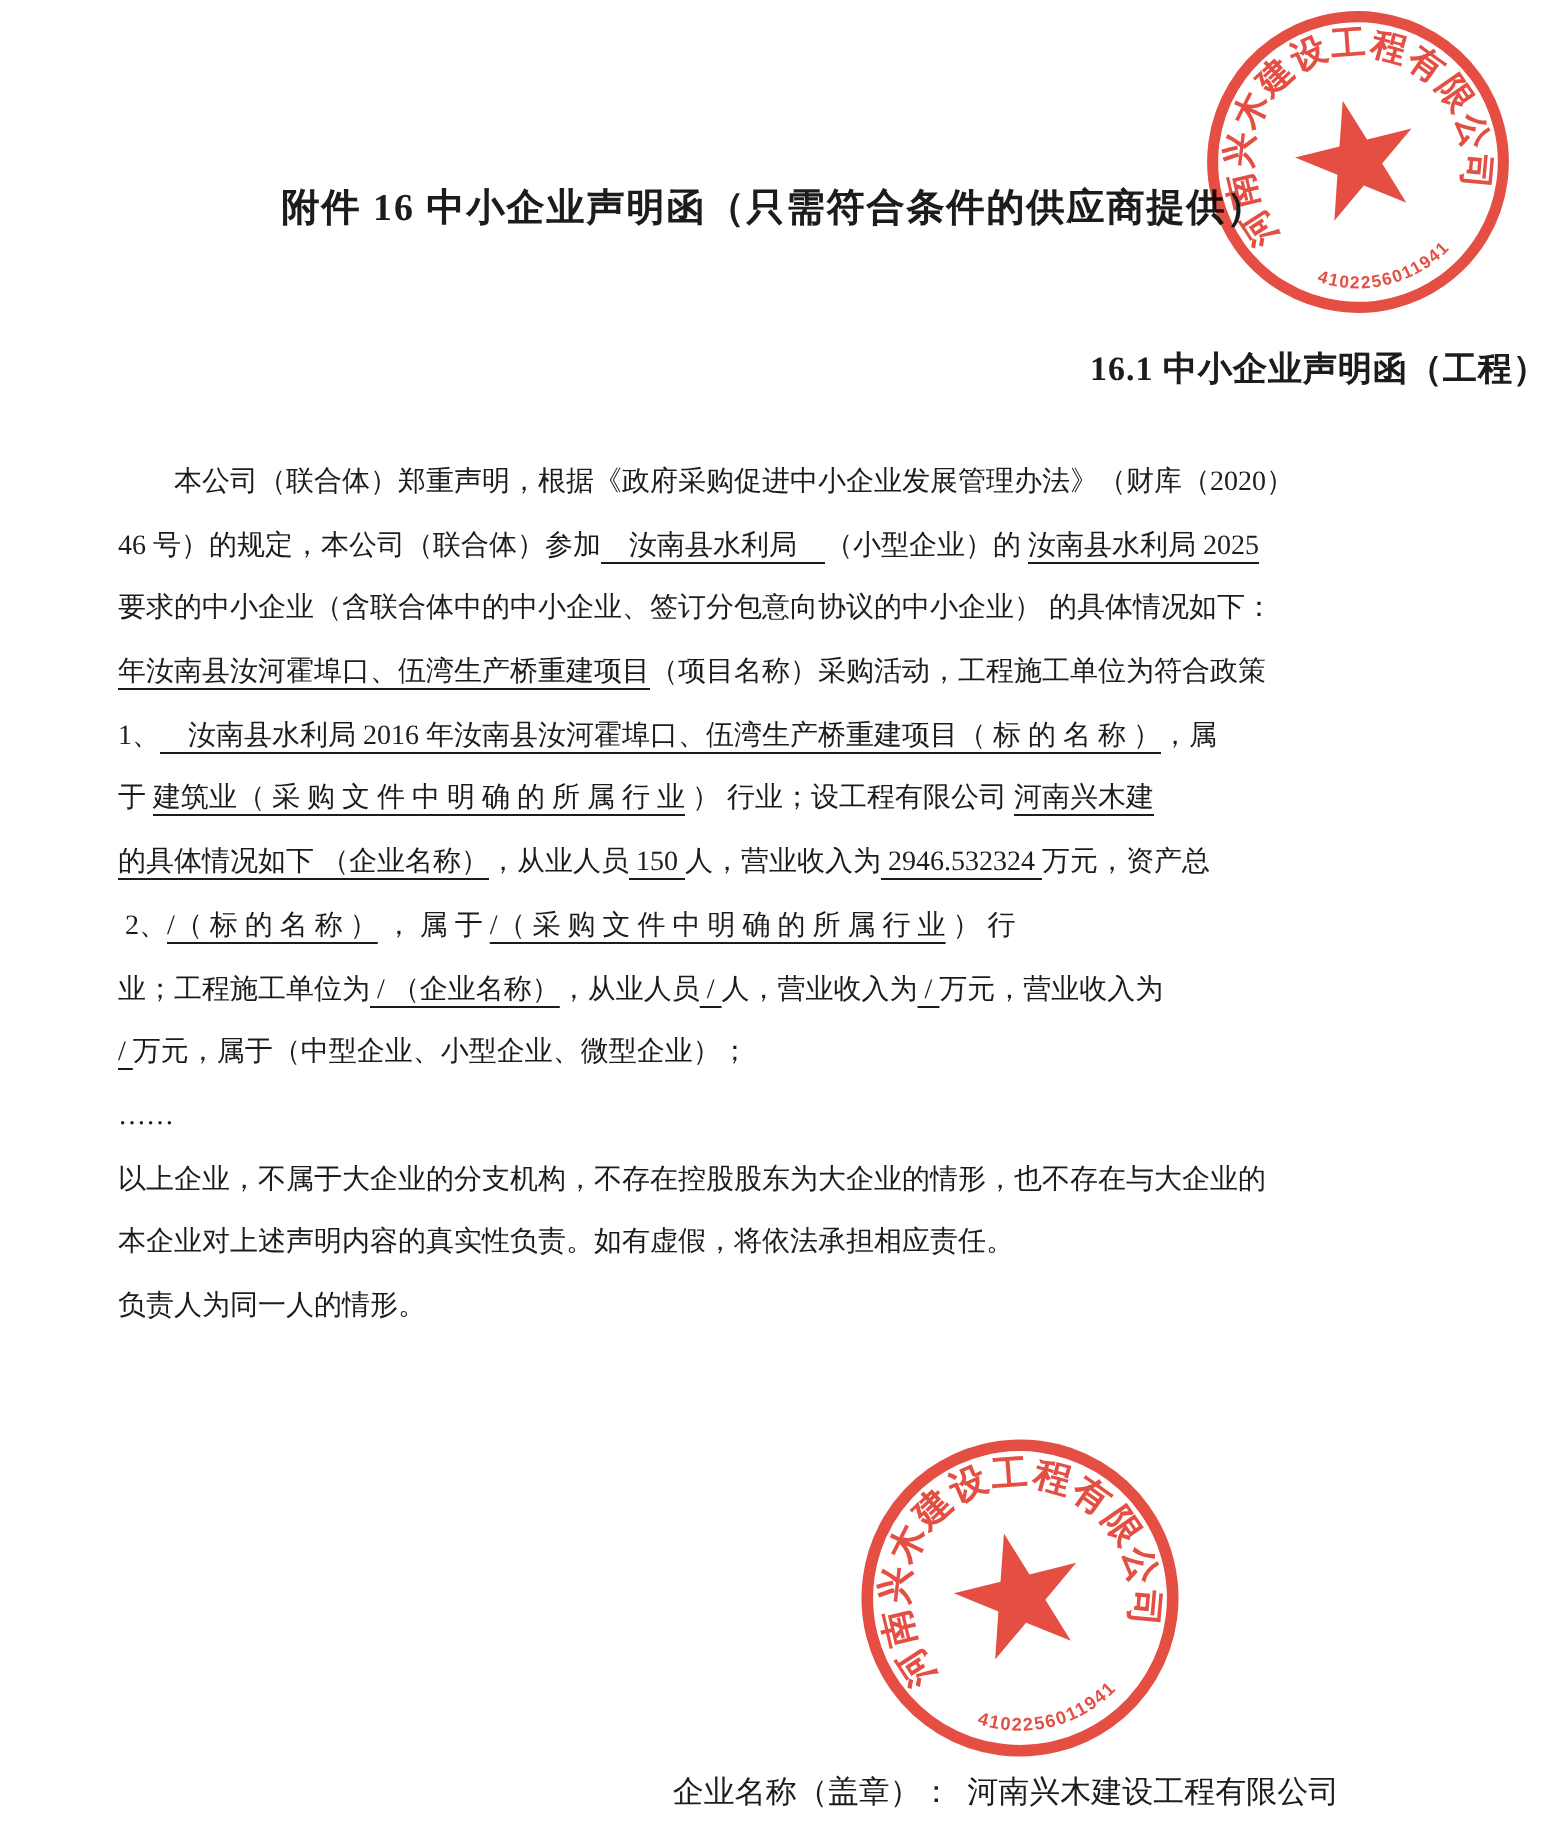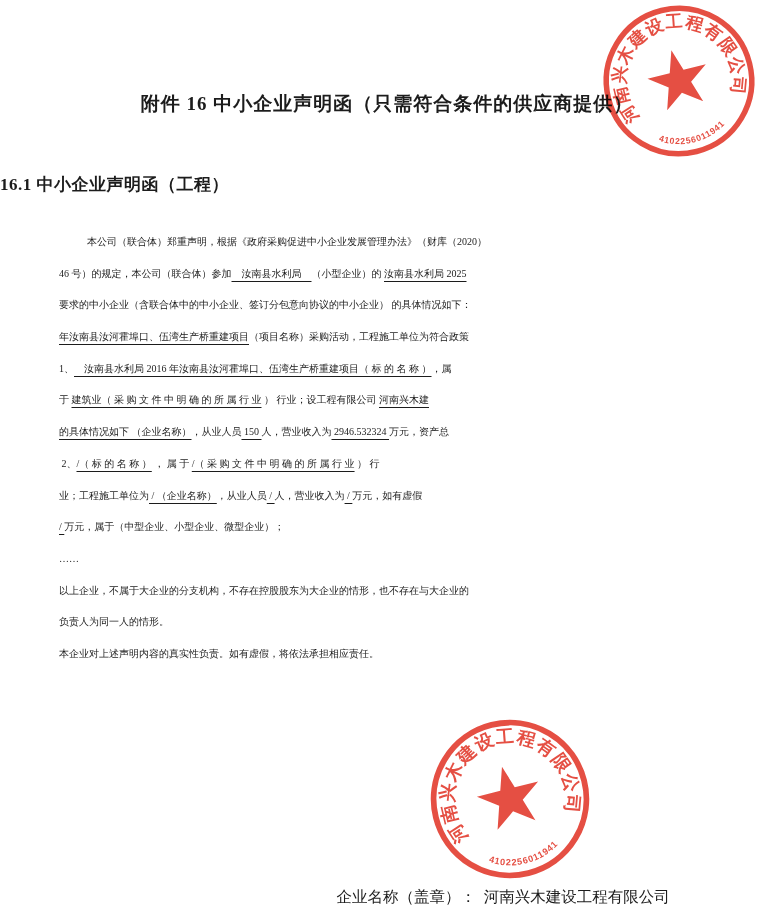--- a/index.html
+++ b/index.html
@@ -9,26 +9,26 @@
     font-family:"Liberation Serif","DejaVu Serif",serif;
     border-radius:11px;
   }
   .doc-title {
     position:absolute; top:91px; left:0; width:100%;
     text-align:center; font-size:19px; font-weight:bold; letter-spacing:1px;
     white-space:pre;
   }
   .doc-subtitle {
     position:absolute; top:173px; left:0; width:100%;
-    text-align:left; font-size:17px; font-weight:bold; letter-spacing:0.5px;
+    text-align:right; font-size:17px; font-weight:bold; letter-spacing:0.5px;
     white-space:pre;
   }
   .doc-body {
     position:absolute; top:226px; left:59px; width:655px;
-    font-size:10px;
+    font-size:14px;
     font-family:Liberation Serif, serif;
   }
   .line { white-space:pre; line-height:31.7px; height:31.7px; }
   .line.indent { text-indent:28px; }
   .u { text-decoration:underline; text-underline-offset:4px; text-decoration-thickness:1px; }
   .sig {
     position:absolute; top:822px; left:234px; width:538px;
     text-align:center; font-size:15.5px; line-height:30px; white-space:pre;
   }
   .seal { position:absolute; mix-blend-mode:multiply; opacity:0.9; }
@@ -46,26 +46,26 @@
 
   <div class="doc-body">
       <div class="line indent"><span>本公司（联合体）郑重声明，根据《政府采购促进中小企业发展管理办法》（财库（2020）</span></div>
       <div class="line"><span>46 号）的规定，本公司（联合体）参加</span><span class="u">　汝南县水利局　</span><span>（小型企业）的 </span><span class="u">汝南县水利局 2025</span></div>
       <div class="line"><span>要求的中小企业（含联合体中的中小企业、签订分包意向协议的中小企业） 的具体情况如下：</span></div>
       <div class="line"><span class="u">年汝南县汝河霍埠口、伍湾生产桥重建项目</span><span>（项目名称）采购活动，工程施工单位为符合政策</span></div>
       <div class="line"><span>1、</span><span class="u">　汝南县水利局 2016 年汝南县汝河霍埠口、伍湾生产桥重建项目（ 标 的 名 称 ）</span><span>，属</span></div>
       <div class="line"><span>于 </span><span class="u">建筑业（ 采 购 文 件 中 明 确 的 所 属 行 业</span><span> ） 行业；设工程有限公司 </span><span class="u">河南兴木建</span></div>
       <div class="line"><span class="u">的具体情况如下 （企业名称）</span><span>，从业人员</span><span class="u"> 150 </span><span>人，营业收入为</span><span class="u"> 2946.532324 </span><span>万元，资产总</span></div>
       <div class="line"><span> 2、</span><span class="u">/（ 标 的 名 称 ）</span><span> ， 属 于 </span><span class="u">/（ 采 购 文 件 中 明 确 的 所 属 行 业</span><span> ） 行</span></div>
-      <div class="line"><span>业；工程施工单位为</span><span class="u"> / （企业名称）</span><span>，从业人员</span><span class="u"> / </span><span>人，营业收入为</span><span class="u"> / </span><span>万元，如有虚假</span></div>
+      <div class="line"><span>业；工程施工单位为</span><span class="u"> / （企业名称）</span><span>，从业人员</span><span class="u"> / </span><span>人，营业收入为</span><span class="u"> / </span><span>万元，营业收入为</span></div>
       <div class="line"><span class="u">/ </span><span>万元，属于（中型企业、小型企业、微型企业）；</span></div>
       <div class="line"><span>……</span></div>
       <div class="line"><span>以上企业，不属于大企业的分支机构，不存在控股股东为大企业的情形，也不存在与大企业的</span></div>
+      <div class="line"><span>本企业对上述声明内容的真实性负责。如有虚假，将依法承担相应责任。</span></div>
       <div class="line"><span>负责人为同一人的情形。</span></div>
-      <div class="line"><span>本企业对上述声明内容的真实性负责。如有虚假，将依法承担相应责任。</span></div>
     </div>
 
   <div class="sig">
     <div><span>企业名称（盖章）：  </span><span>河南兴木建设工程有限公司</span></div>
     
   </div>
 
   <svg class="seal top" viewBox="0 0 200 200">
     <circle cx="100" cy="100" r="92" fill="none" stroke="#e23b2e" stroke-width="7"></circle>
     <polygon fill="#e23b2e" points="100,60 109,87.6 138,87.6 114.6,104.7 123.5,132.4 100,115.3 76.5,132.4 85.4,104.7 62,87.6 91,87.6"></polygon>

